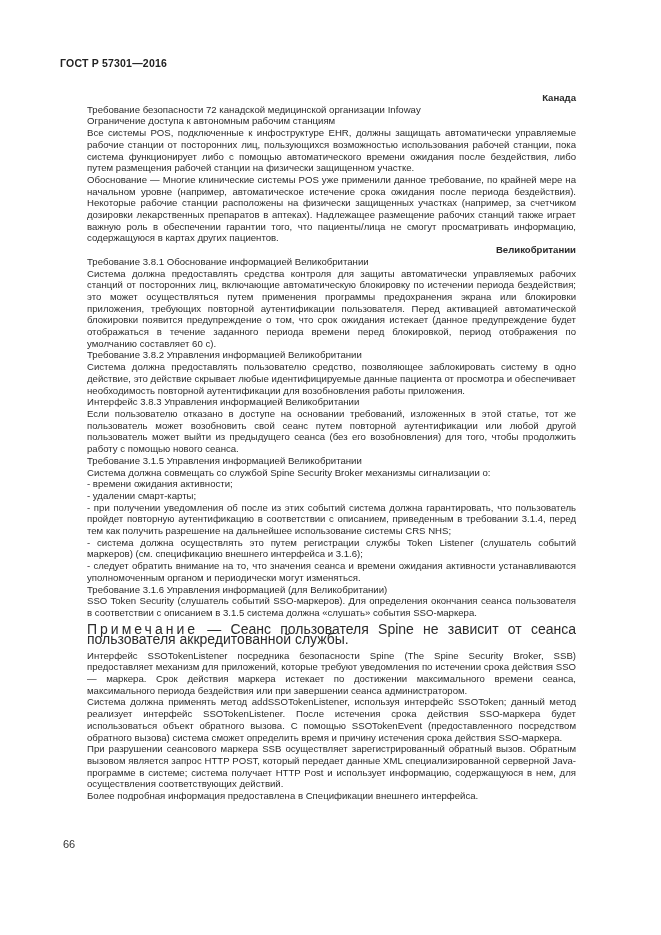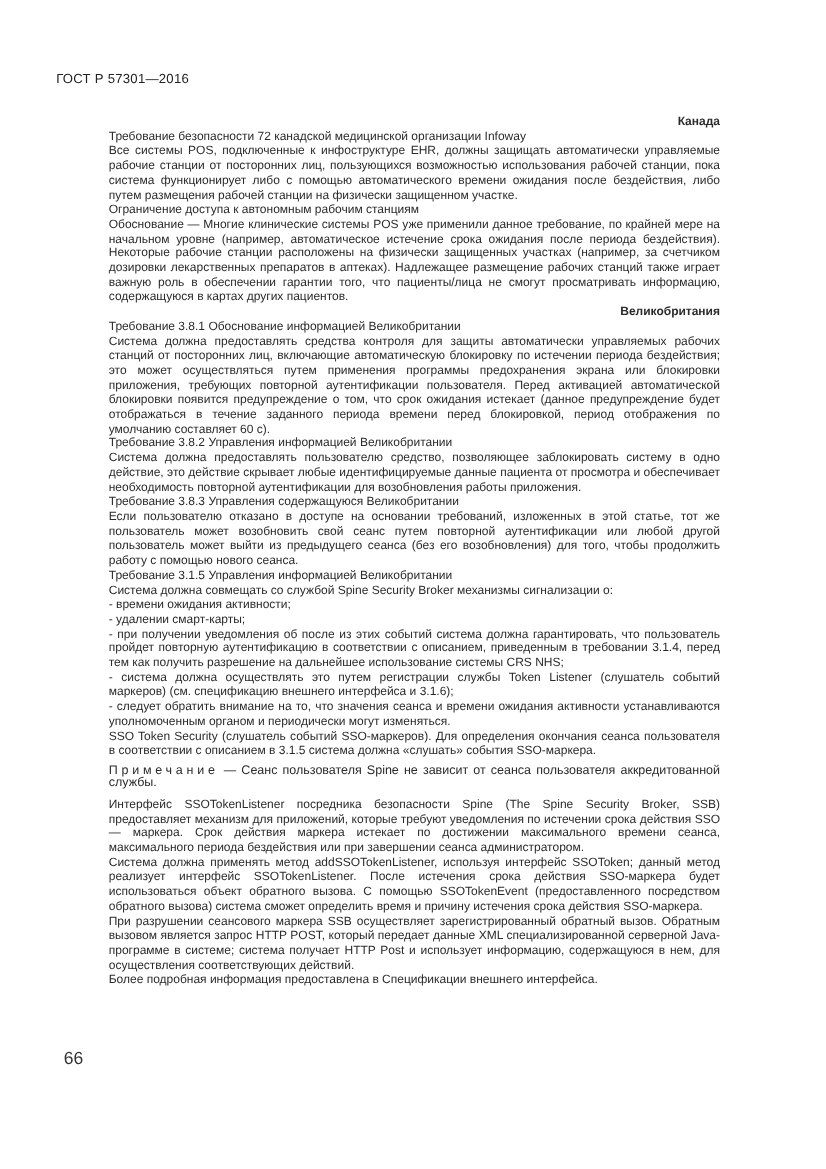--- a/index.html
+++ b/index.html
@@ -11,24 +11,24 @@
     position: relative;
     width: 661px;
     height: 935px;
     background: #ffffff;
     font-family: "Liberation Sans", sans-serif;
     color: #2b2b2b;
     overflow: hidden;
   }
   .doc-header {
     position: absolute;
-    left: 45px;
+    left: 60px;
     top: 57px;
     font-size: 10.5px;
-    font-weight: normal;
+    font-weight: bold;
     letter-spacing: 0.2px;
     color: #222;
   }
   .body-col {
     position: absolute;
     left: 87px;
     top: 92px;
     width: 489px;
   }
   .para {
@@ -36,61 +36,62 @@
     line-height: 11.7px;
     text-align: justify;
     text-justify: inter-word;
     margin: 0;
   }
   .heading {
     font-weight: bold;
     text-align: right;
   }
   .note {
-    font-size: 10px;
+    font-size: 14px;
     line-height: 10.5px;
     margin: 5px 0 5px 0;
   }
   .note-label {
     letter-spacing: 3px;
   }
   .page-number {
     position: absolute;
-    left: 51px;
+    left: 63px;
     top: 838px;
-    font-size: 14px;
+    font-size: 11px;
     color: #333;
   }
 </style>
 </head>
 <body>
 
 <div class="page">
   <div class="doc-header">ГОСТ Р 57301—2016</div>
 
   <div class="body-col">
       <div class="para heading">Канада</div>
       <div class="para">Требование безопасности 72 канадской медицинской организации Infoway</div>
+      <div class="para">Ограничение доступа к автономным рабочим станциям</div>
       <div class="para">Все системы POS, подключенные к инфоструктуре EHR, должны защищать автоматически управляемые рабочие станции от посторонних лиц, пользующихся возможностью использования рабочей станции, пока система функционирует либо с помощью автоматического времени ожидания после бездействия, либо путем размещения рабочей станции на физически защищенном участке.</div>
-      <div class="para">Ограничение доступа к автономным рабочим станциям</div>
       <div class="para">Обоснование — Многие клинические системы POS уже применили данное требование, по крайней мере на начальном уровне (например, автоматическое истечение срока ожидания после периода бездействия). Некоторые рабочие станции расположены на физически защищенных участках (например, за счетчиком дозировки лекарственных препаратов в аптеках). Надлежащее размещение рабочих станций также играет важную роль в обеспечении гарантии того, что пациенты/лица не смогут просматривать информацию, содержащуюся в картах других пациентов.</div>
-      <div class="para heading">Великобритания</div>
+      <div class="para heading">Великобритании</div>
       <div class="para">Требование 3.8.1 Обоснование информацией Великобритании</div>
       <div class="para">Система должна предоставлять средства контроля для защиты автоматически управляемых рабочих станций от посторонних лиц, включающие автоматическую блокировку по истечении периода бездействия; это может осуществляться путем применения программы предохранения экрана или блокировки приложения, требующих повторной аутентификации пользователя. Перед активацией автоматической блокировки появится предупреждение о том, что срок ожидания истекает (данное предупреждение будет отображаться в течение заданного периода времени перед блокировкой, период отображения по умолчанию составляет 60 с).</div>
       <div class="para">Требование 3.8.2 Управления информацией Великобритании</div>
       <div class="para">Система должна предоставлять пользователю средство, позволяющее заблокировать систему в одно действие, это действие скрывает любые идентифицируемые данные пациента от просмотра и обеспечивает необходимость повторной аутентификации для возобновления работы приложения.</div>
-      <div class="para">Требование 3.8.3 Управления содержащуюся Великобритании</div>
+      <div class="para">Интерфейс 3.8.3 Управления информацией Великобритании</div>
       <div class="para">Если пользователю отказано в доступе на основании требований, изложенных в этой статье, тот же пользователь может возобновить свой сеанс путем повторной аутентификации или любой другой пользователь может выйти из предыдущего сеанса (без его возобновления) для того, чтобы продолжить работу с помощью нового сеанса.</div>
       <div class="para">Требование 3.1.5 Управления информацией Великобритании</div>
       <div class="para">Система должна совмещать со службой Spine Security Broker механизмы сигнализации о:</div>
       <div class="para">- времени ожидания активности;</div>
       <div class="para">- удалении смарт-карты;</div>
       <div class="para">- при получении уведомления об после из этих событий система должна гарантировать, что пользователь пройдет повторную аутентификацию в соответствии с описанием, приведенным в требовании 3.1.4, перед тем как получить разрешение на дальнейшее использование системы CRS NHS;</div>
       <div class="para">- система должна осуществлять это путем регистрации службы Token Listener (слушатель событий маркеров) (см. спецификацию внешнего интерфейса и 3.1.6);</div>
       <div class="para">- следует обратить внимание на то, что значения сеанса и времени ожидания активности устанавливаются уполномоченным органом и периодически могут изменяться.</div>
+      <div class="para">Требование 3.1.6 Управления информацией (для Великобритании)</div>
       <div class="para">SSO Token Security (слушатель событий SSO-маркеров). Для определения окончания сеанса пользователя в соответствии с описанием в 3.1.5 система должна «слушать» события SSO-маркера.</div>
       <div class="para note"><span class="note-label">Примечание</span> — Сеанс пользователя Spine не зависит от сеанса пользователя аккредитованной службы.</div>
       <div class="para">Интерфейс SSOTokenListener посредника безопасности Spine (The Spine Security Broker, SSB) предоставляет механизм для приложений, которые требуют уведомления по истечении срока действия SSO — маркера. Срок действия маркера истекает по достижении максимального времени сеанса, максимального периода бездействия или при завершении сеанса администратором.</div>
       <div class="para">Система должна применять метод addSSOTokenListener, используя интерфейс SSOToken; данный метод реализует интерфейс SSOTokenListener. После истечения срока действия SSO-маркера будет использоваться объект обратного вызова. С помощью SSOTokenEvent (предоставленного посредством обратного вызова) система сможет определить время и причину истечения срока действия SSO-маркера.</div>
       <div class="para">При разрушении сеансового маркера SSB осуществляет зарегистрированный обратный вызов. Обратным вызовом является запрос HTTP POST, который передает данные XML специализированной серверной Java-программе в системе; система получает HTTP Post и использует информацию, содержащуюся в нем, для осуществления соответствующих действий.</div>
       <div class="para">Более подробная информация предоставлена в Спецификации внешнего интерфейса.</div>
     </div>
 
   <div class="page-number">66</div>
 </div>

